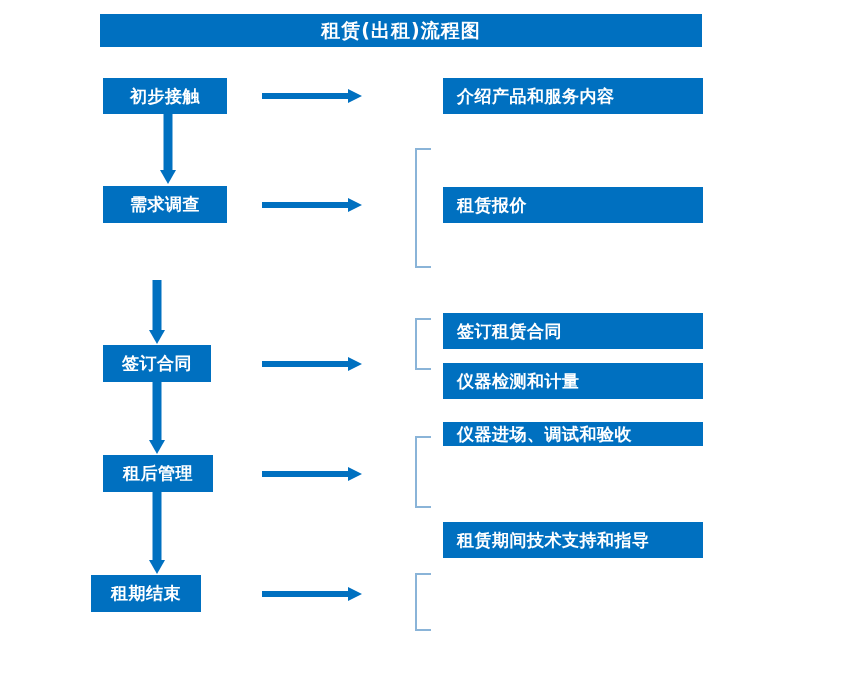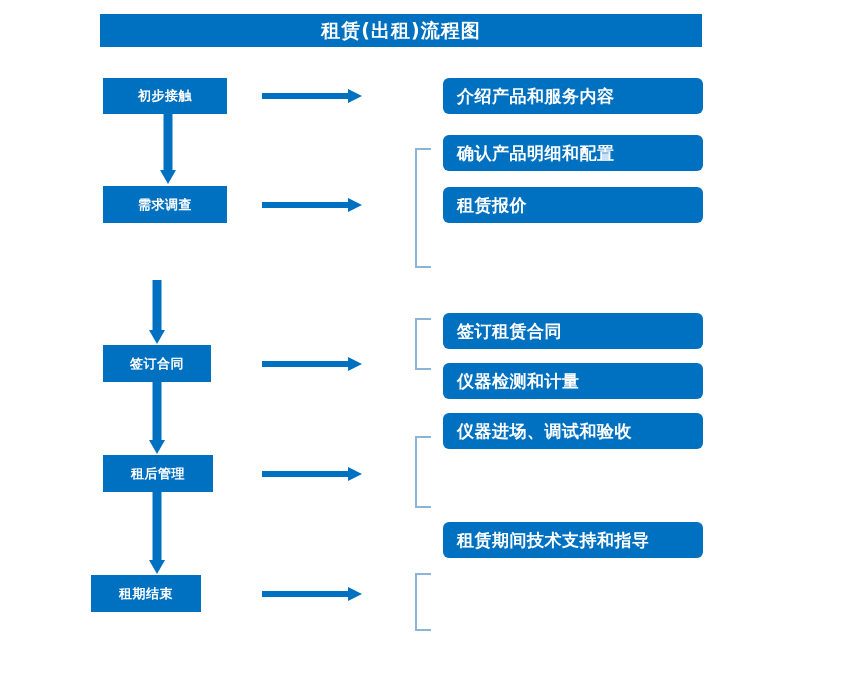--- a/index.html
+++ b/index.html
@@ -37,27 +37,26 @@
     align-items: center;
     justify-content: center;
     font-weight: bold;
     font-size: 19px;
     letter-spacing: 1px;
     box-sizing: border-box;
     text-align: center;
   }
   .stage-box {
     justify-content: center;
-    font-size: 13px;
+    font-size: 17px;
   }
   .detail-box {
     justify-content: flex-start;
     padding-left: 14px;
     font-size: 17px;
-    border-radius: 6px;
   }
   .bracket {
     position: absolute;
     box-sizing: border-box;
     border-left: 2px solid #8ab4d8;
     border-top: 2px solid #8ab4d8;
     border-bottom: 2px solid #8ab4d8;
     border-right: none;
   }
   svg.arrow-svg {
@@ -131,28 +130,27 @@
   <div class="bracket" style="left:415px; top:148px; width:16px; height:120px;"></div>
 
   <div class="bracket" style="left:415px; top:318px; width:16px; height:52px;"></div>
 
   <div class="bracket" style="left:415px; top:436px; width:16px; height:72px;"></div>
 
   <div class="bracket" style="left:415px; top:573px; width:16px; height:58px;"></div>
 
   <div class="box detail-box" style="left:443px; top:78px; width:260px; height:36px;">介绍产品和服务内容</div>
 
-  <div class="box detail-box" style="left:443px; top:135px; width:260px; height:36px;">确认产品明细和配置</div>
 
   <div class="box detail-box" style="left:443px; top:187px; width:260px; height:36px;">租赁报价</div>
 
 
   <div class="box detail-box" style="left:443px; top:313px; width:260px; height:36px;">签订租赁合同</div>
 
   <div class="box detail-box" style="left:443px; top:363px; width:260px; height:36px;">仪器检测和计量</div>
 
-  <div class="box detail-box" style="left:443px; top:413px; width:260px; height:36px;">仪器进场、调试和验收</div>
+  <div class="box detail-box" style="left:443px; top:422px; width:260px; height:24px;">仪器进场、调试和验收</div>
 
   <div class="box detail-box" style="left:443px; top:490px; width:260px; height:36px;margin-top:32px;">租赁期间技术支持和指导</div>
 
 
 
 </div>
 
 </body></html>

